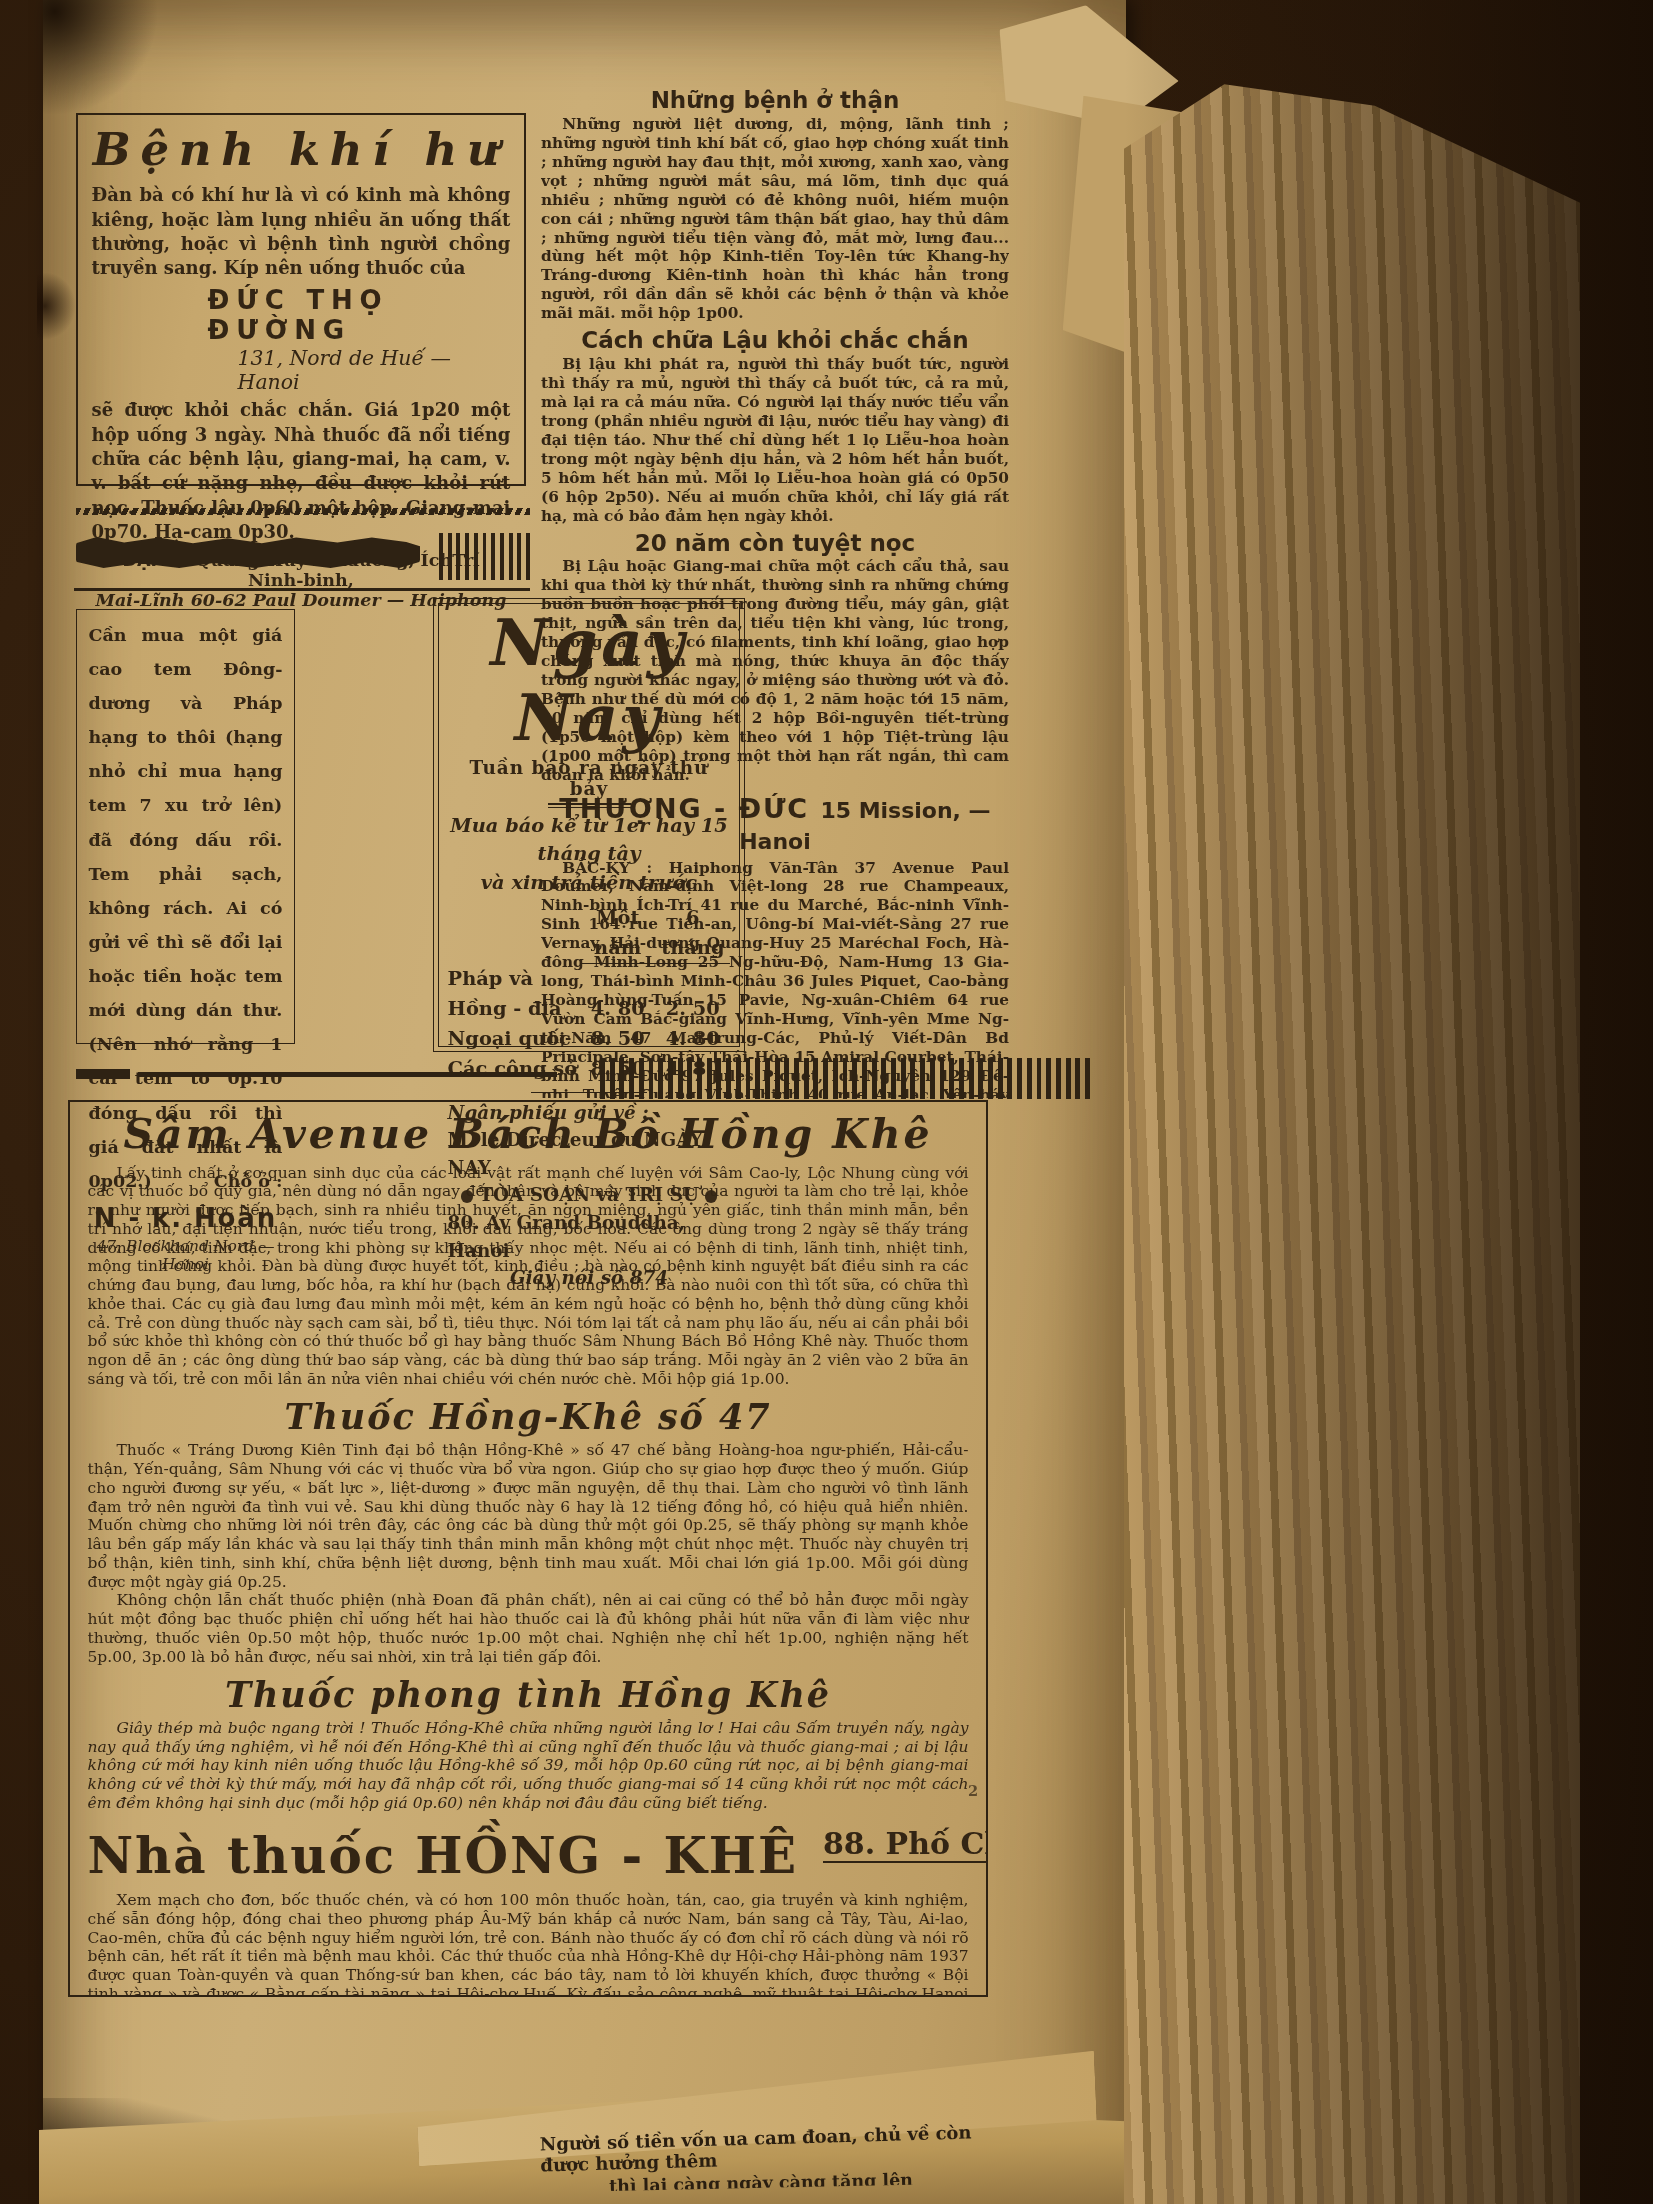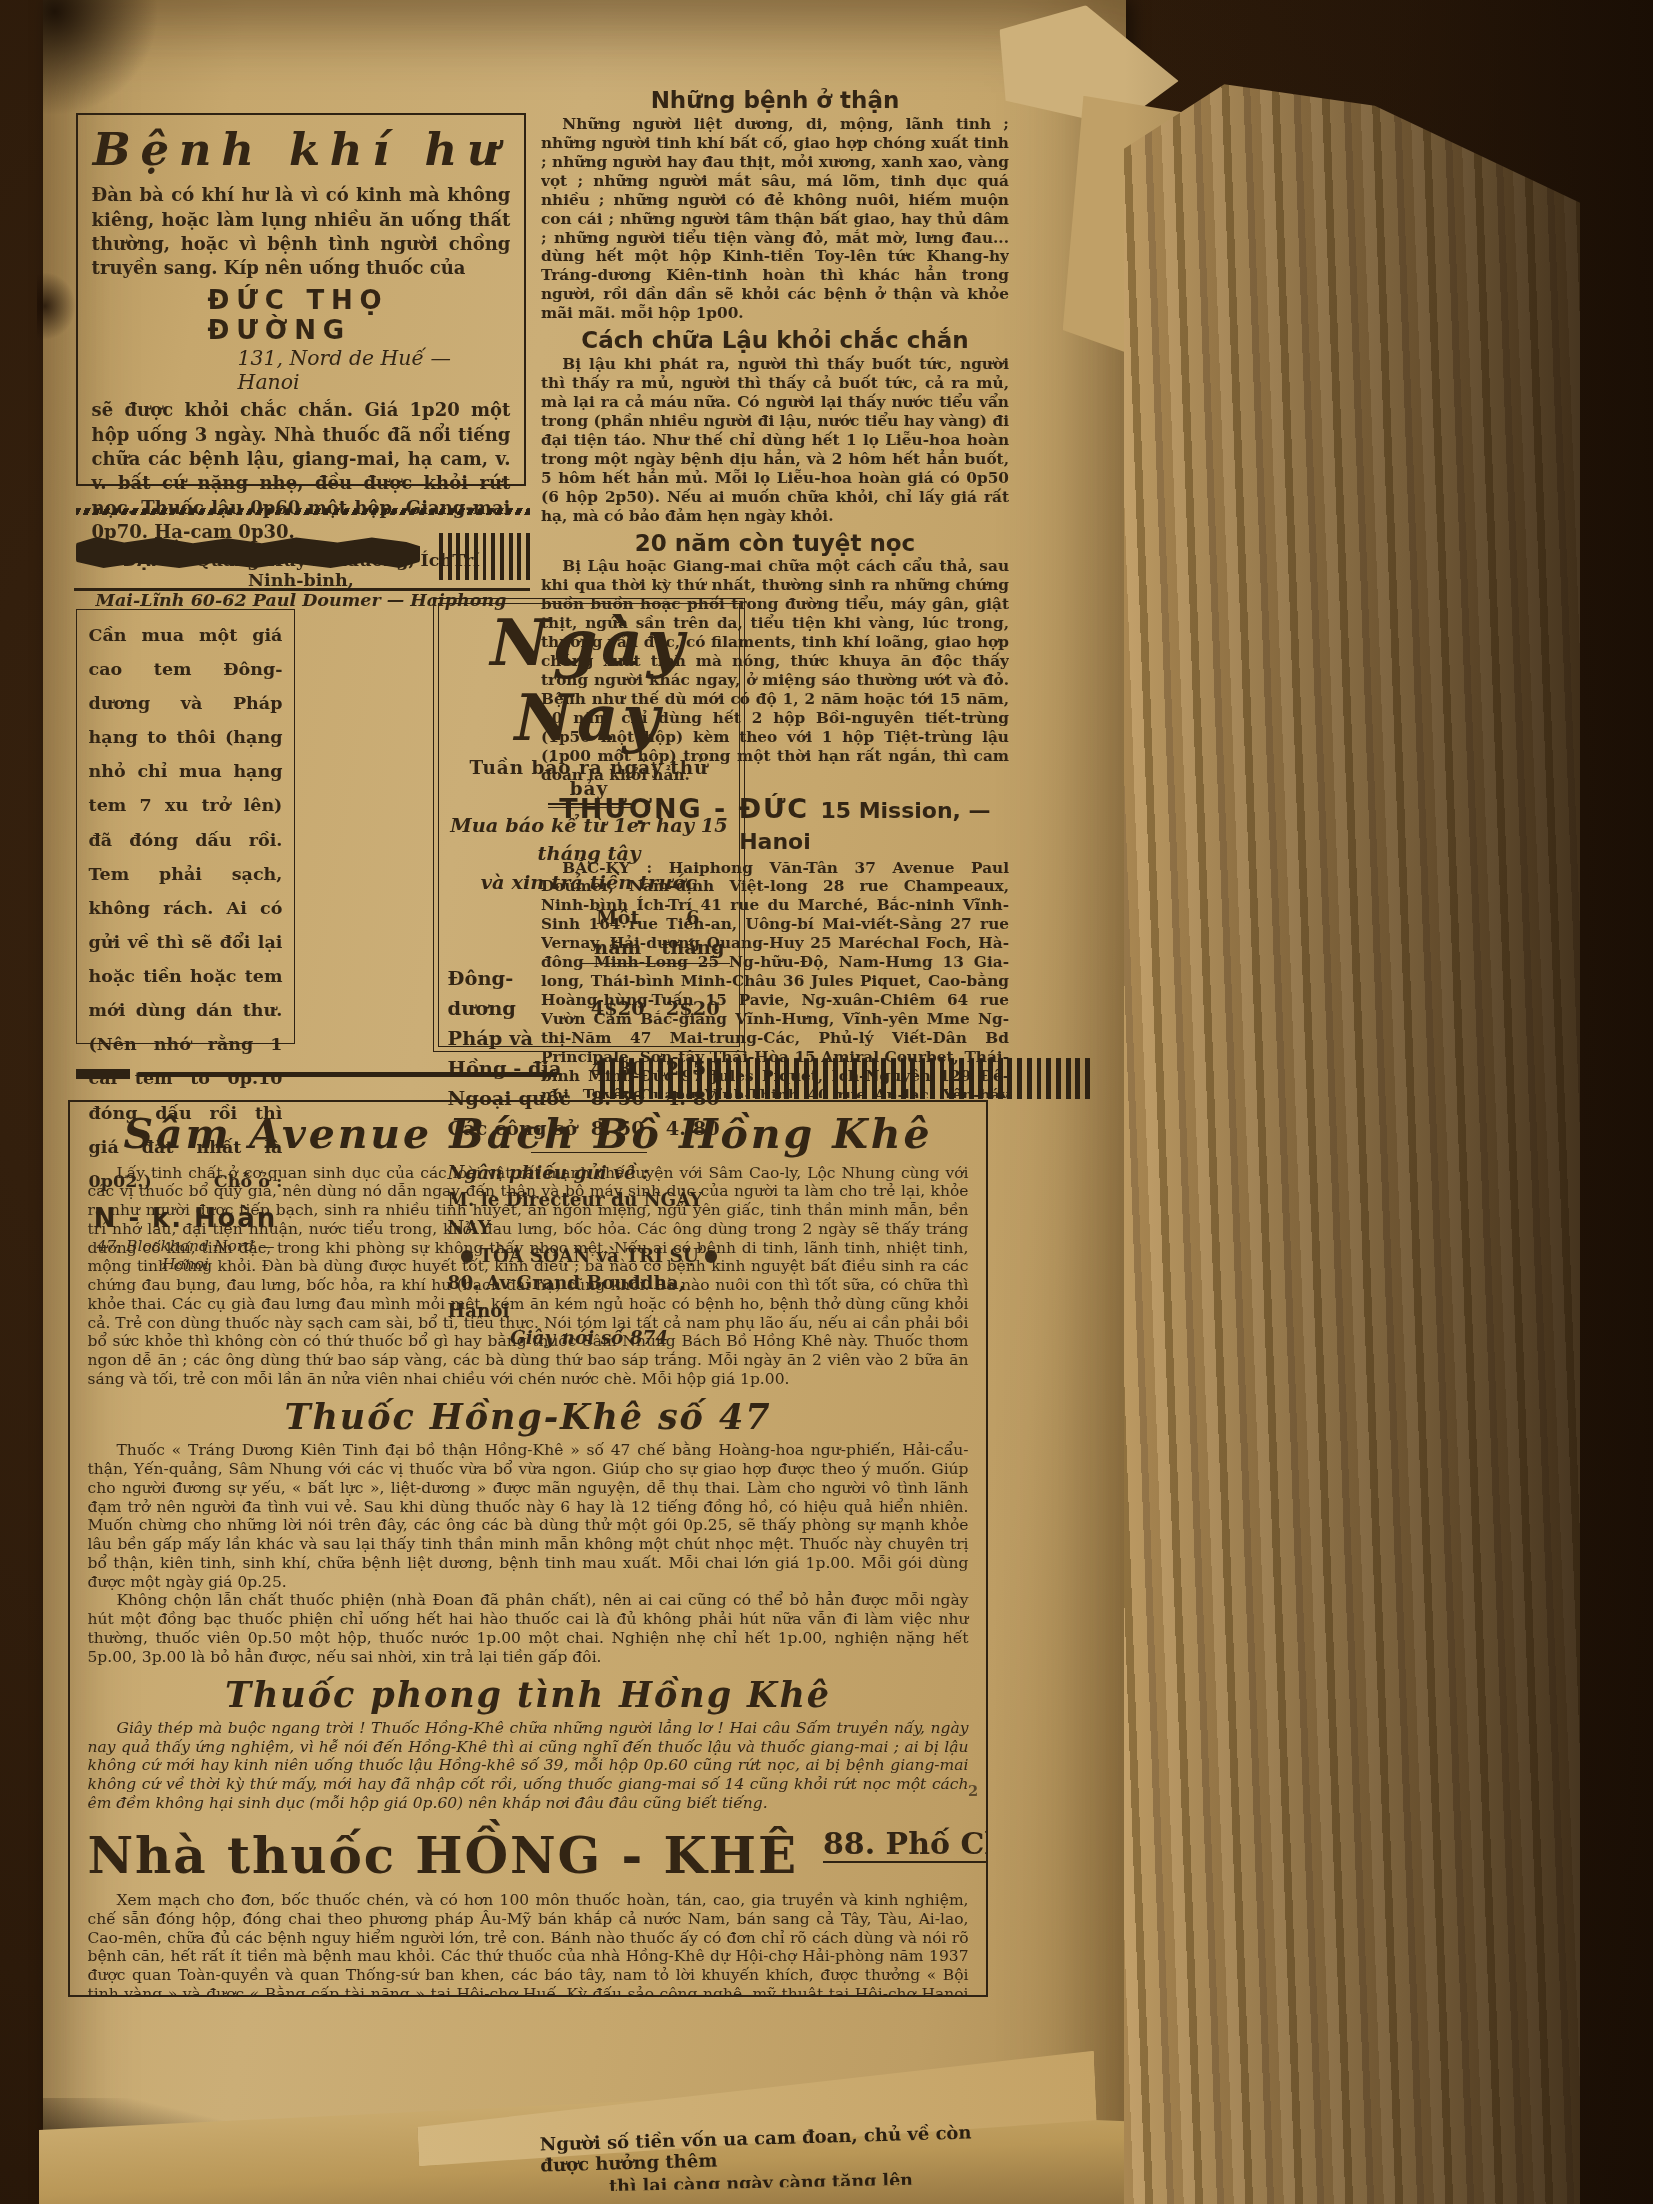--- a/index.html
+++ b/index.html
@@ -150,25 +150,20 @@
       <span>Mua báo kể từ 1er hay 15 tháng tây</span><br>
       <span>và xin trả tiền trước</span>
     </div>
     <div class="ptable">
       <div class="prow phead">
         <div class="pl"></div>
         <div class="pc">Một năm</div>
         <div class="pc">6 tháng</div>
       </div>
       <div class="prow">
-        <div class="pl">Đông-dương</div>
-        <div class="pc">4$20</div>
-        <div class="pc">2$20</div>
-      </div>
-      <div class="prow">
         <div class="pl">
           <span>Pháp và</span><br>
           <span>Hồng - địa</span>
         </div>
         <div class="pc">4. 80</div>
         <div class="pc">2. 50</div>
       </div>
       <div class="prow">
         <div class="pl">Ngoại quốc</div>
         <div class="pc">8. 50</div>

